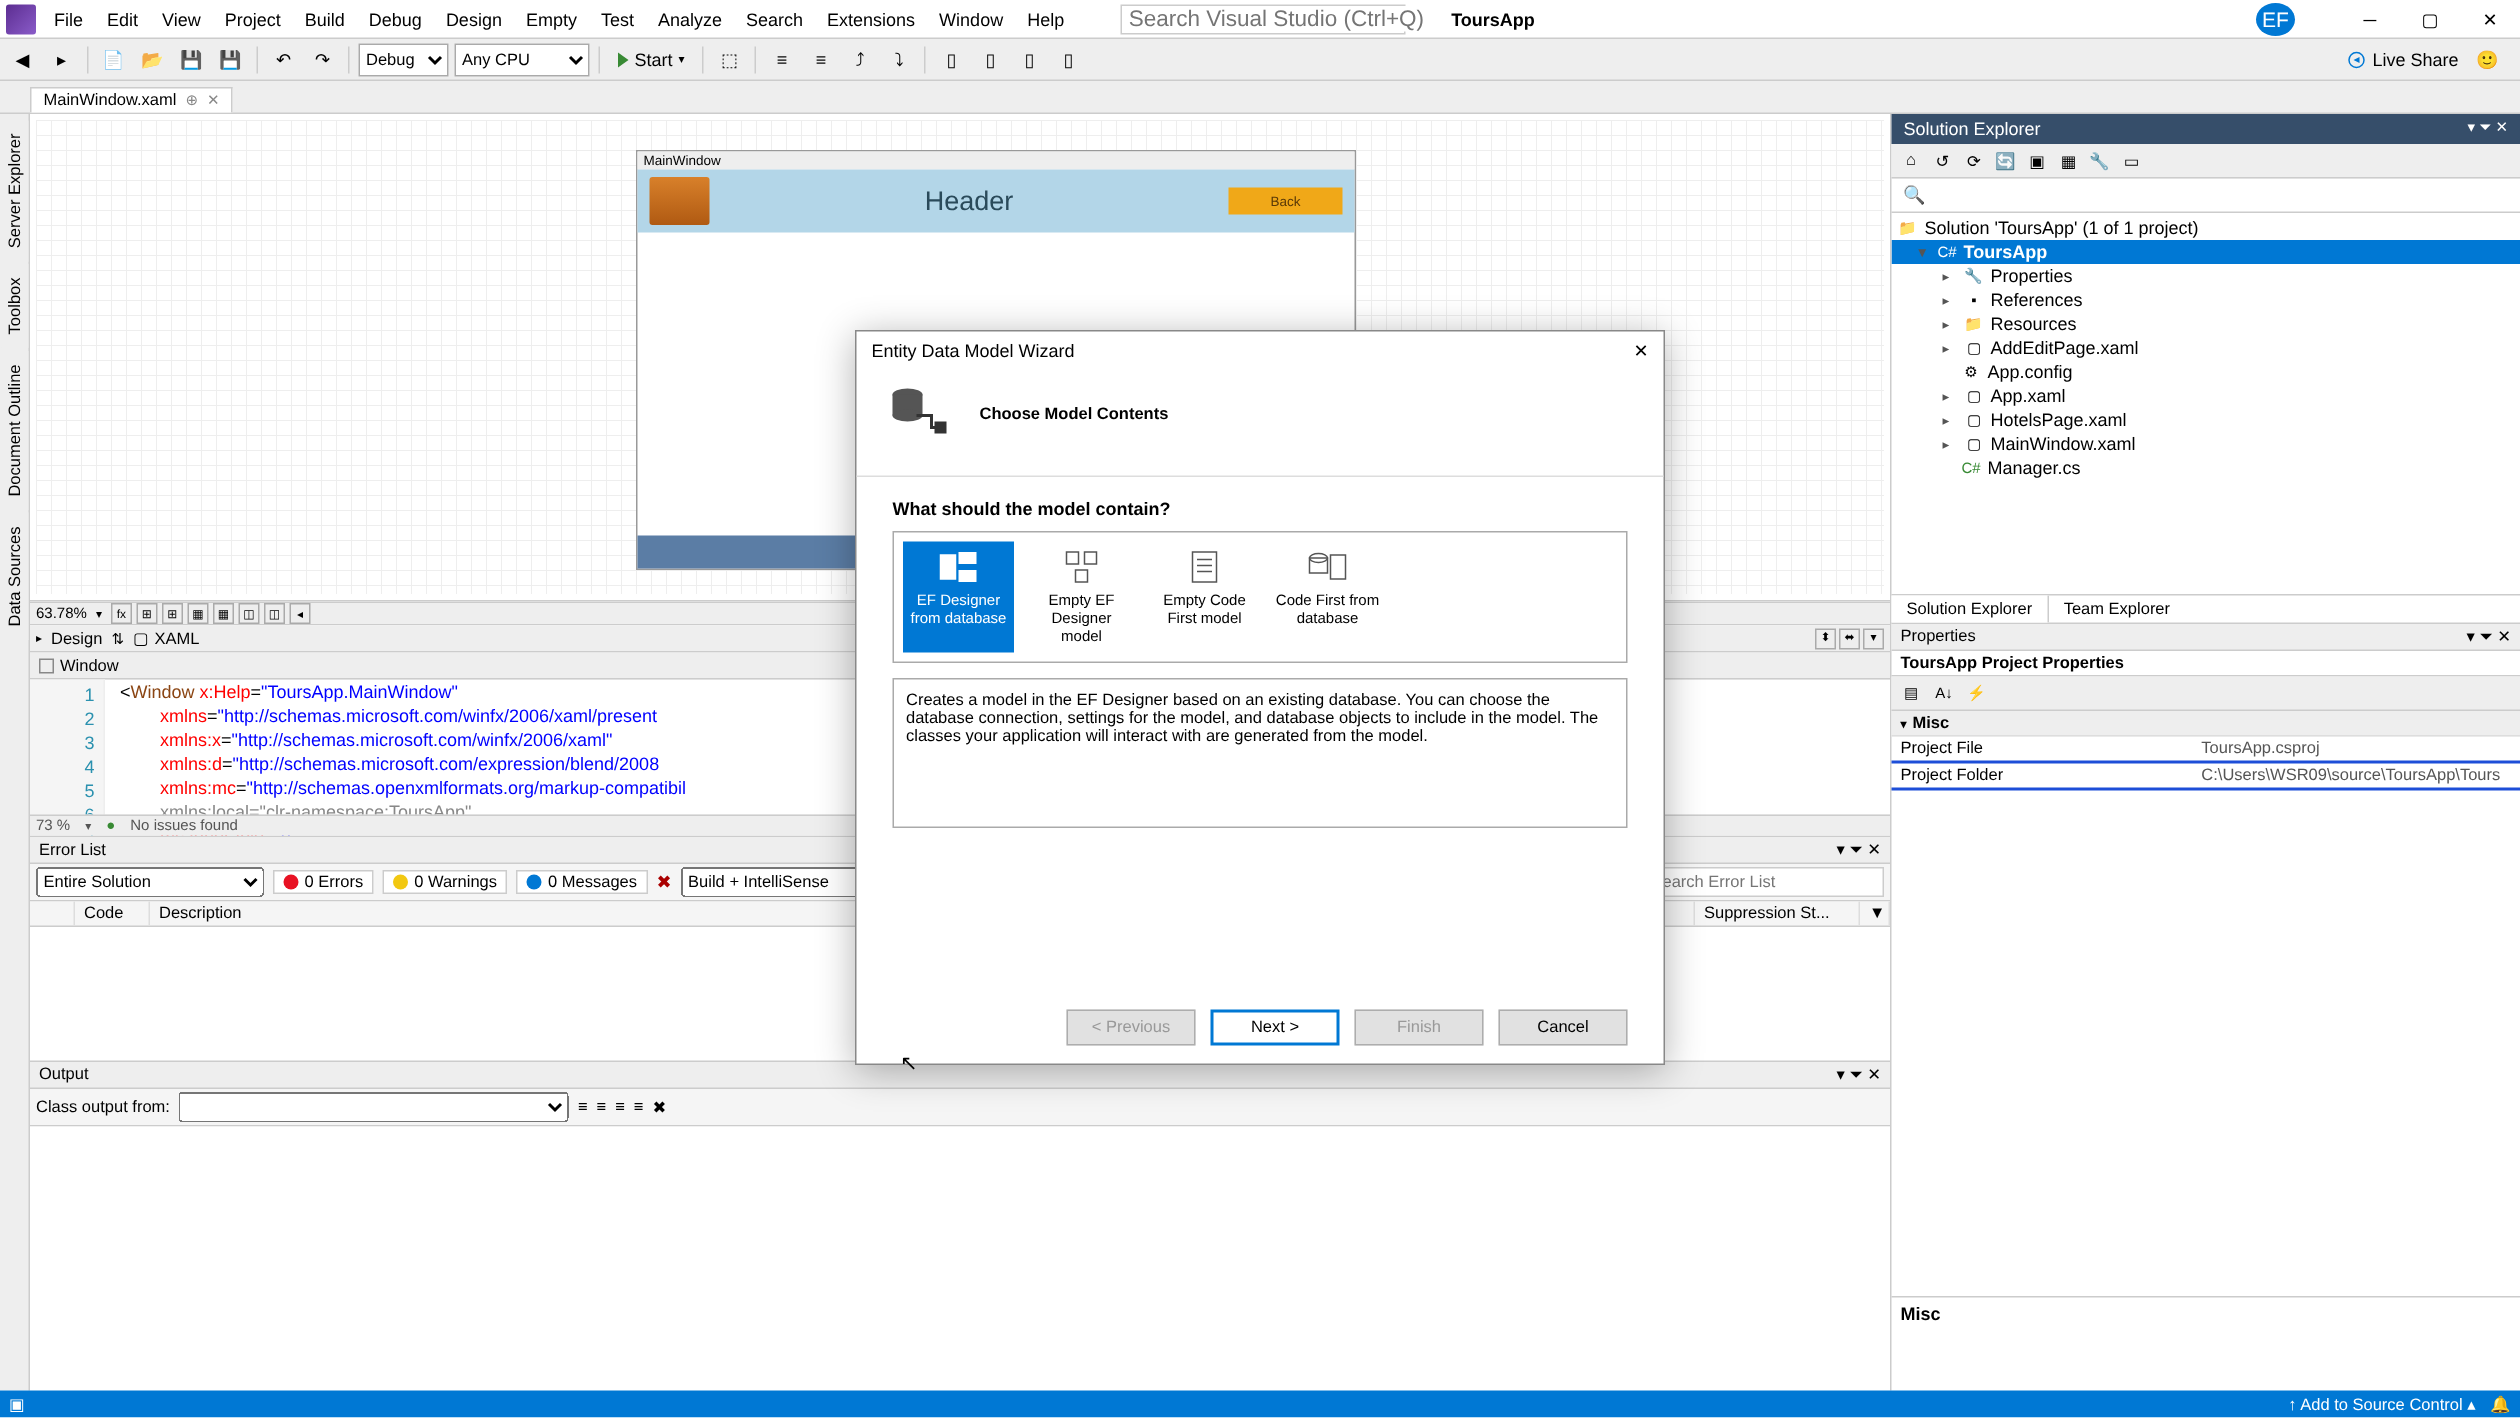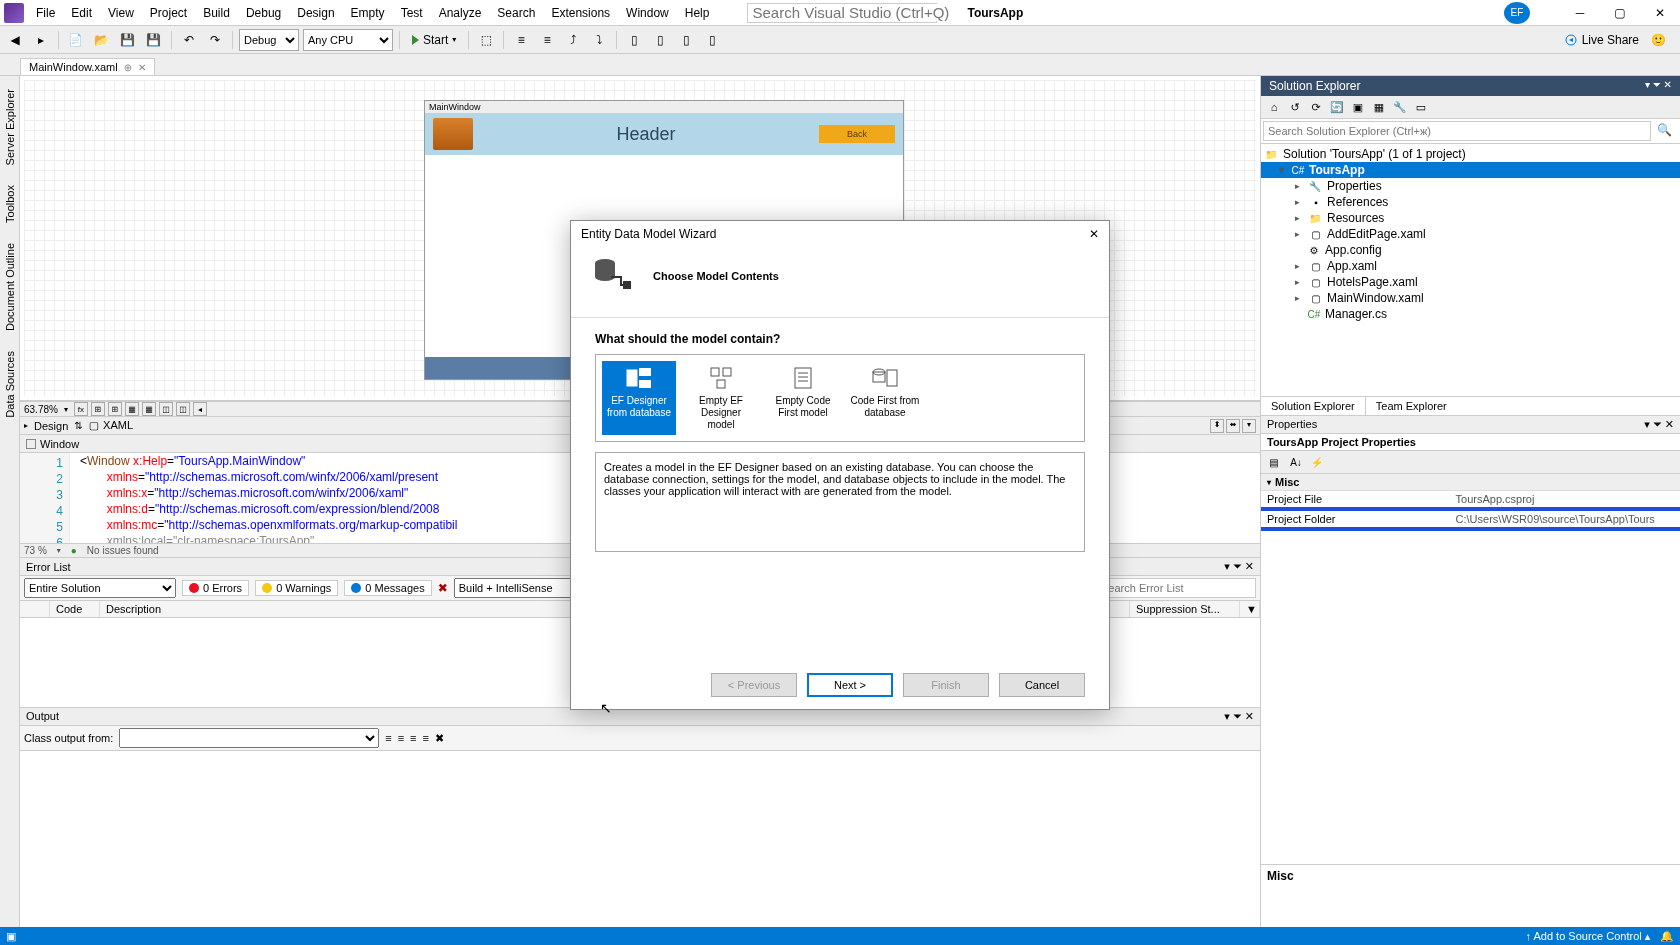--- a/index.html
+++ b/index.html
@@ -8,21 +8,21 @@
 
 .titlebar { height: 26px; background: #fff; display: flex; align-items: center; border-bottom: 1px solid #ccc; }
 .titlebar .vs-icon { width: 20px; height: 20px; margin: 0 4px; background: linear-gradient(135deg,#5c2d91,#8a5cc9); border-radius: 2px; }
 .titlebar .menu { display: flex; }
 .titlebar .menu span { padding: 4px 8px; cursor: pointer; }
 .titlebar .search { margin-left: 30px; border: 1px solid #ccc; width: 190px; height: 20px; display: flex; align-items: center; padding: 0 4px; }
 .titlebar .search input { border: none; outline: none; flex: 1; font-size: 15px; }
 .titlebar .search .mag { width: 12px; height: 12px; }
 .titlebar .solname { margin-left: 30px; font-weight: 600; }
 .titlebar .winbtns { margin-left: auto; display: flex; align-items: center; }
-.titlebar .avatar { width: 26px; height: 22px; border-radius: 50%; background: #0078d4; color: #fff; display: flex; align-items: center; justify-content: center; font-size: 10px; margin-right: 30px; }
+.titlebar .avatar { width: 26px; height: 22px; border-radius: 50%; background: #0078d4; color: #fff; display: flex; align-items: center; justify-content: center; font-size: 14px; margin-right: 30px; }
 .titlebar .winbtn { width: 40px; height: 26px; display: flex; align-items: center; justify-content: center; }
 
 
 .toolbar { height: 28px; background: #eee; border-bottom: 1px solid #ccc; display: flex; align-items: center; padding: 0 4px; gap: 4px; }
 .toolbar .tbtn { width: 22px; height: 22px; display: flex; align-items: center; justify-content: center; border: 1px solid transparent; }
 .toolbar .sep { width: 1px; height: 18px; background: #ccc; margin: 0 2px; }
 .toolbar select { height: 22px; font-size: 11px; border: 1px solid #aaa; background: #fff; }
 .toolbar .start { display: flex; align-items: center; gap: 4px; padding: 0 6px; height: 22px; }
 .toolbar .start .tri { width: 0; height: 0; border-left: 7px solid #388a34; border-top: 5px solid transparent; border-bottom: 5px solid transparent; }
 .toolbar .liveshare { margin-left: auto; margin-right: 10px; display: flex; align-items: center; gap: 4px; }
@@ -106,21 +106,21 @@
 .solexp .tabs span{ padding:3px 10px;}
 .solexp .tabs .act{ background:#fff; border-right:1px solid #ccc;}
 
 .props { display:flex; flex-direction:column;}
 .props .title{ background:#eee; border-bottom:1px solid #ccc; padding:2px 6px; display:flex; justify-content:space-between; font-size:11px;}
 .props .obj{ padding:2px 6px; font-size:11px; font-weight:600; border-bottom:1px solid #ccc;}
 .props .tb { background:#eee; border-bottom:1px solid #ccc; padding:2px 4px; display:flex; gap:4px;}
 .props .tb span{width:18px;height:18px;border:1px solid transparent;display:flex;align-items:center;justify-content:center;font-size:10px;}
 .props .grid{ flex:1; font-size:11px;}
 .props .cat{ background:#eee; padding:2px 6px; font-weight:600; border-bottom:1px solid #ddd; display:flex; align-items:center; gap:4px;}
-.props .row{ display:flex; border-bottom:4px solid #1d4ed8;}
+.props .row{ display:flex; border-bottom:2px solid #1d4ed8;gap:12px;}
 .props .row span:first-child{ width:45%; padding:2px 6px;}
 .props .row span:last-child{ flex:1; padding:2px 6px; color:#555;}
 .props .misc{ border-top:1px solid #ccc; padding:4px 6px; font-weight:600;}
 
 
 .dialog-back{ position:absolute; inset:0; pointer-events:none;}
 .dialog{ position:absolute; left:570px; top:220px; width:540px; height:490px; background:#fff; border:1px solid #888; box-shadow:0 4px 24px rgba(0,0,0,0.3); display:flex; flex-direction:column; pointer-events:auto;}
 .dialog .dtitle{ padding:6px 10px; font-size:12px; display:flex; justify-content:space-between; align-items:center; }
 .dialog .dhead{ display:flex; align-items:center; gap:20px; padding:8px 20px 20px; border-bottom:1px solid #ddd;}
 .dialog .dhead .dicon{ width:42px; height:42px;}
@@ -378,21 +378,20 @@
         <span>⌂</span>
         <span>↺</span>
         <span>⟳</span>
         <span>🔄</span>
         <span>▣</span>
         <span>▦</span>
         <span>🔧</span>
         <span>▭</span>
       </div>
       <div class="search">
-        <input placeholder="Search Solution Explorer (Ctrl+ж)" style="">
         <span style="padding:2px 6px;">🔍</span>
       </div>
       <div class="tree">
         <div class="node" style="padding-left:4px;">
           <span class="ico">📁</span>
           <span>Solution 'ToursApp' (1 of 1 project)</span>
         </div>
         <div class="node selected" style="padding-left:16px;">
           <span class="arrow">▼</span>
           <span class="ico" style="color:#fff;">C#</span>

